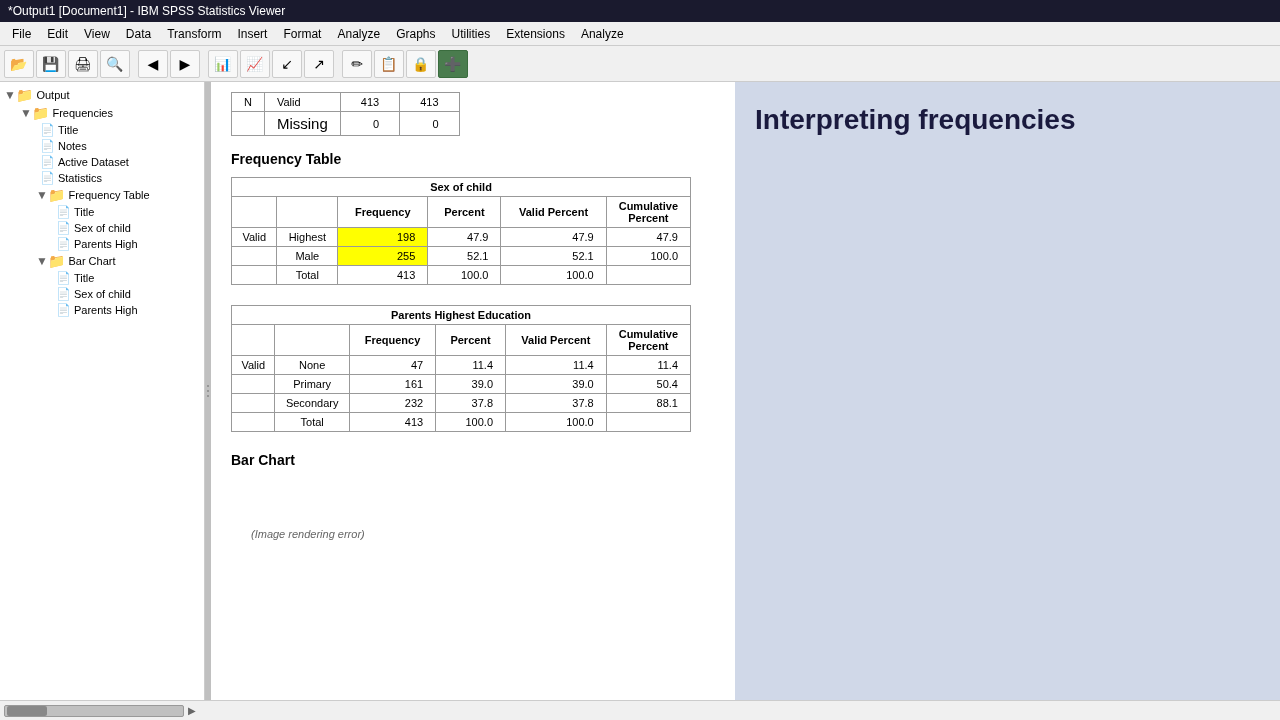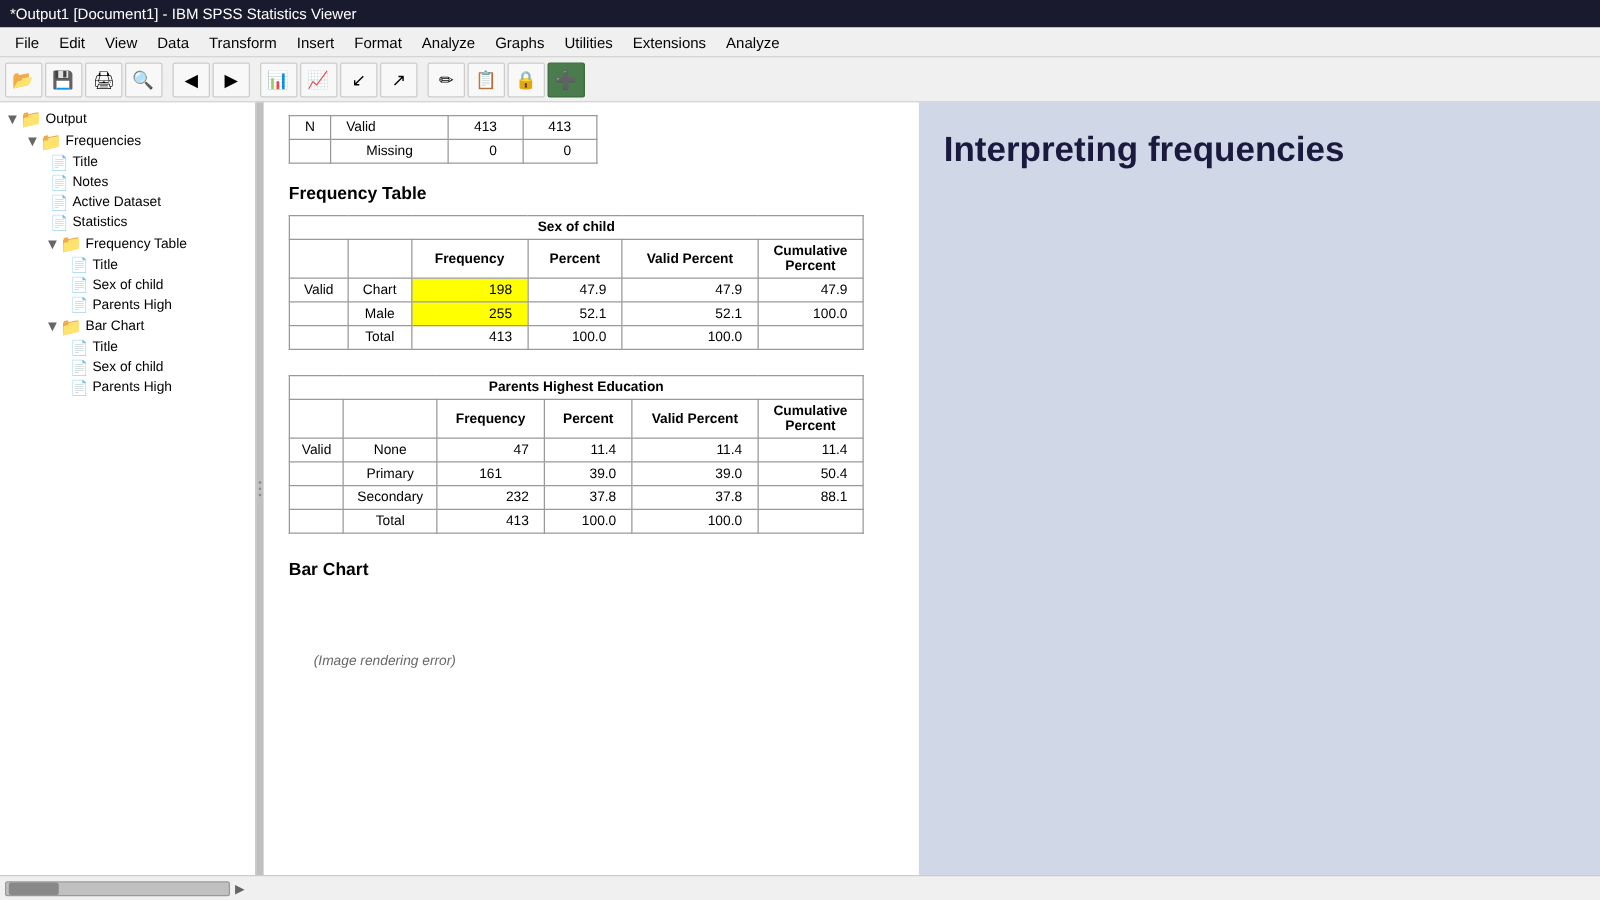--- a/index.html
+++ b/index.html
@@ -321,21 +321,21 @@
     <table class="stats-header-table" style="margin-bottom:15px;">
       <tbody>
         <tr>
           <td style="border:1px solid #999; padding:3px 12px; font-size:11px;">N</td>
           <td style="border:1px solid #999; padding:3px 12px; font-size:11px;">Valid</td>
           <td style="border:1px solid #999; padding:3px 20px; font-size:11px; text-align:right;">413</td>
           <td style="border:1px solid #999; padding:3px 20px; font-size:11px; text-align:right;">413</td>
         </tr>
         <tr>
           <td style="border:1px solid #999; padding:3px 12px; font-size:11px;"></td>
-          <td style="border:1px solid #999; padding:3px 28px; font-size:11px;">Missing</td>
+          <td style="border:1px solid #999; padding:3px 12px; font-size:15px;">Missing</td>
           <td style="border:1px solid #999; padding:3px 20px; font-size:11px; text-align:right;">0</td>
           <td style="border:1px solid #999; padding:3px 20px; font-size:11px; text-align:right;">0</td>
         </tr>
       </tbody>
     </table>
 
     <div class="section-title">Frequency Table</div>
 
     <table class="freq-table" style="min-width:460px;">
       <thead>
@@ -347,21 +347,21 @@
           <td style="border:1px solid #999; padding:3px 8px; font-size:11px;"></td>
           <td style="border:1px solid #999; padding:3px 12px; font-size:11px; font-weight:bold; text-align:center;">Frequency</td>
           <td style="border:1px solid #999; padding:3px 12px; font-size:11px; font-weight:bold; text-align:center;">Percent</td>
           <td style="border:1px solid #999; padding:3px 12px; font-size:11px; font-weight:bold; text-align:center;">Valid Percent</td>
           <td style="border:1px solid #999; padding:3px 12px; font-size:11px; font-weight:bold; text-align:center; width:80px;">Cumulative Percent</td>
         </tr>
       </thead>
       <tbody>
         <tr>
           <td style="border:1px solid #999; padding:3px 8px; font-size:11px;">Valid</td>
-          <td style="border:1px solid #999; padding:3px 8px; font-size:11px;">Chart</td>
+          <td style="border:1px solid #999; padding:3px 8px; font-size:11px;">Highest</td>
           <td class="highlighted-cell" style="border:1px solid #999; padding:3px 12px; font-size:11px; text-align:right;">198</td>
           <td style="border:1px solid #999; padding:3px 12px; font-size:11px; text-align:right;">47.9</td>
           <td style="border:1px solid #999; padding:3px 12px; font-size:11px; text-align:right;">47.9</td>
           <td style="border:1px solid #999; padding:3px 12px; font-size:11px; text-align:right;">47.9</td>
         </tr>
         <tr>
           <td style="border:1px solid #999; padding:3px 8px; font-size:11px;"></td>
           <td style="border:1px solid #999; padding:3px 8px; font-size:11px;">Male</td>
           <td class="highlighted-cell" style="border:1px solid #999; padding:3px 12px; font-size:11px; text-align:right;">255</td>
           <td style="border:1px solid #999; padding:3px 12px; font-size:11px; text-align:right;">52.1</td>
@@ -398,21 +398,21 @@
           <td style="border:1px solid #999; padding:3px 8px; font-size:11px;">Valid</td>
           <td style="border:1px solid #999; padding:3px 8px; font-size:11px;">None</td>
           <td style="border:1px solid #999; padding:3px 12px; font-size:11px; text-align:right;">47</td>
           <td style="border:1px solid #999; padding:3px 12px; font-size:11px; text-align:right;">11.4</td>
           <td style="border:1px solid #999; padding:3px 12px; font-size:11px; text-align:right;">11.4</td>
           <td style="border:1px solid #999; padding:3px 12px; font-size:11px; text-align:right;">11.4</td>
         </tr>
         <tr>
           <td style="border:1px solid #999; padding:3px 8px; font-size:11px;"></td>
           <td style="border:1px solid #999; padding:3px 8px; font-size:11px;">Primary</td>
-          <td style="border:1px solid #999; padding:3px 12px; font-size:11px; ">161</td>
+          <td style="border:1px solid #999; padding:3px 12px; font-size:11px; text-align:right;">161</td>
           <td style="border:1px solid #999; padding:3px 12px; font-size:11px; text-align:right;">39.0</td>
           <td style="border:1px solid #999; padding:3px 12px; font-size:11px; text-align:right;">39.0</td>
           <td style="border:1px solid #999; padding:3px 12px; font-size:11px; text-align:right;">50.4</td>
         </tr>
         <tr>
           <td style="border:1px solid #999; padding:3px 8px; font-size:11px;"></td>
           <td style="border:1px solid #999; padding:3px 8px; font-size:11px;">Secondary</td>
           <td style="border:1px solid #999; padding:3px 12px; font-size:11px; text-align:right;">232</td>
           <td style="border:1px solid #999; padding:3px 12px; font-size:11px; text-align:right;">37.8</td>
           <td style="border:1px solid #999; padding:3px 12px; font-size:11px; text-align:right;">37.8</td>

